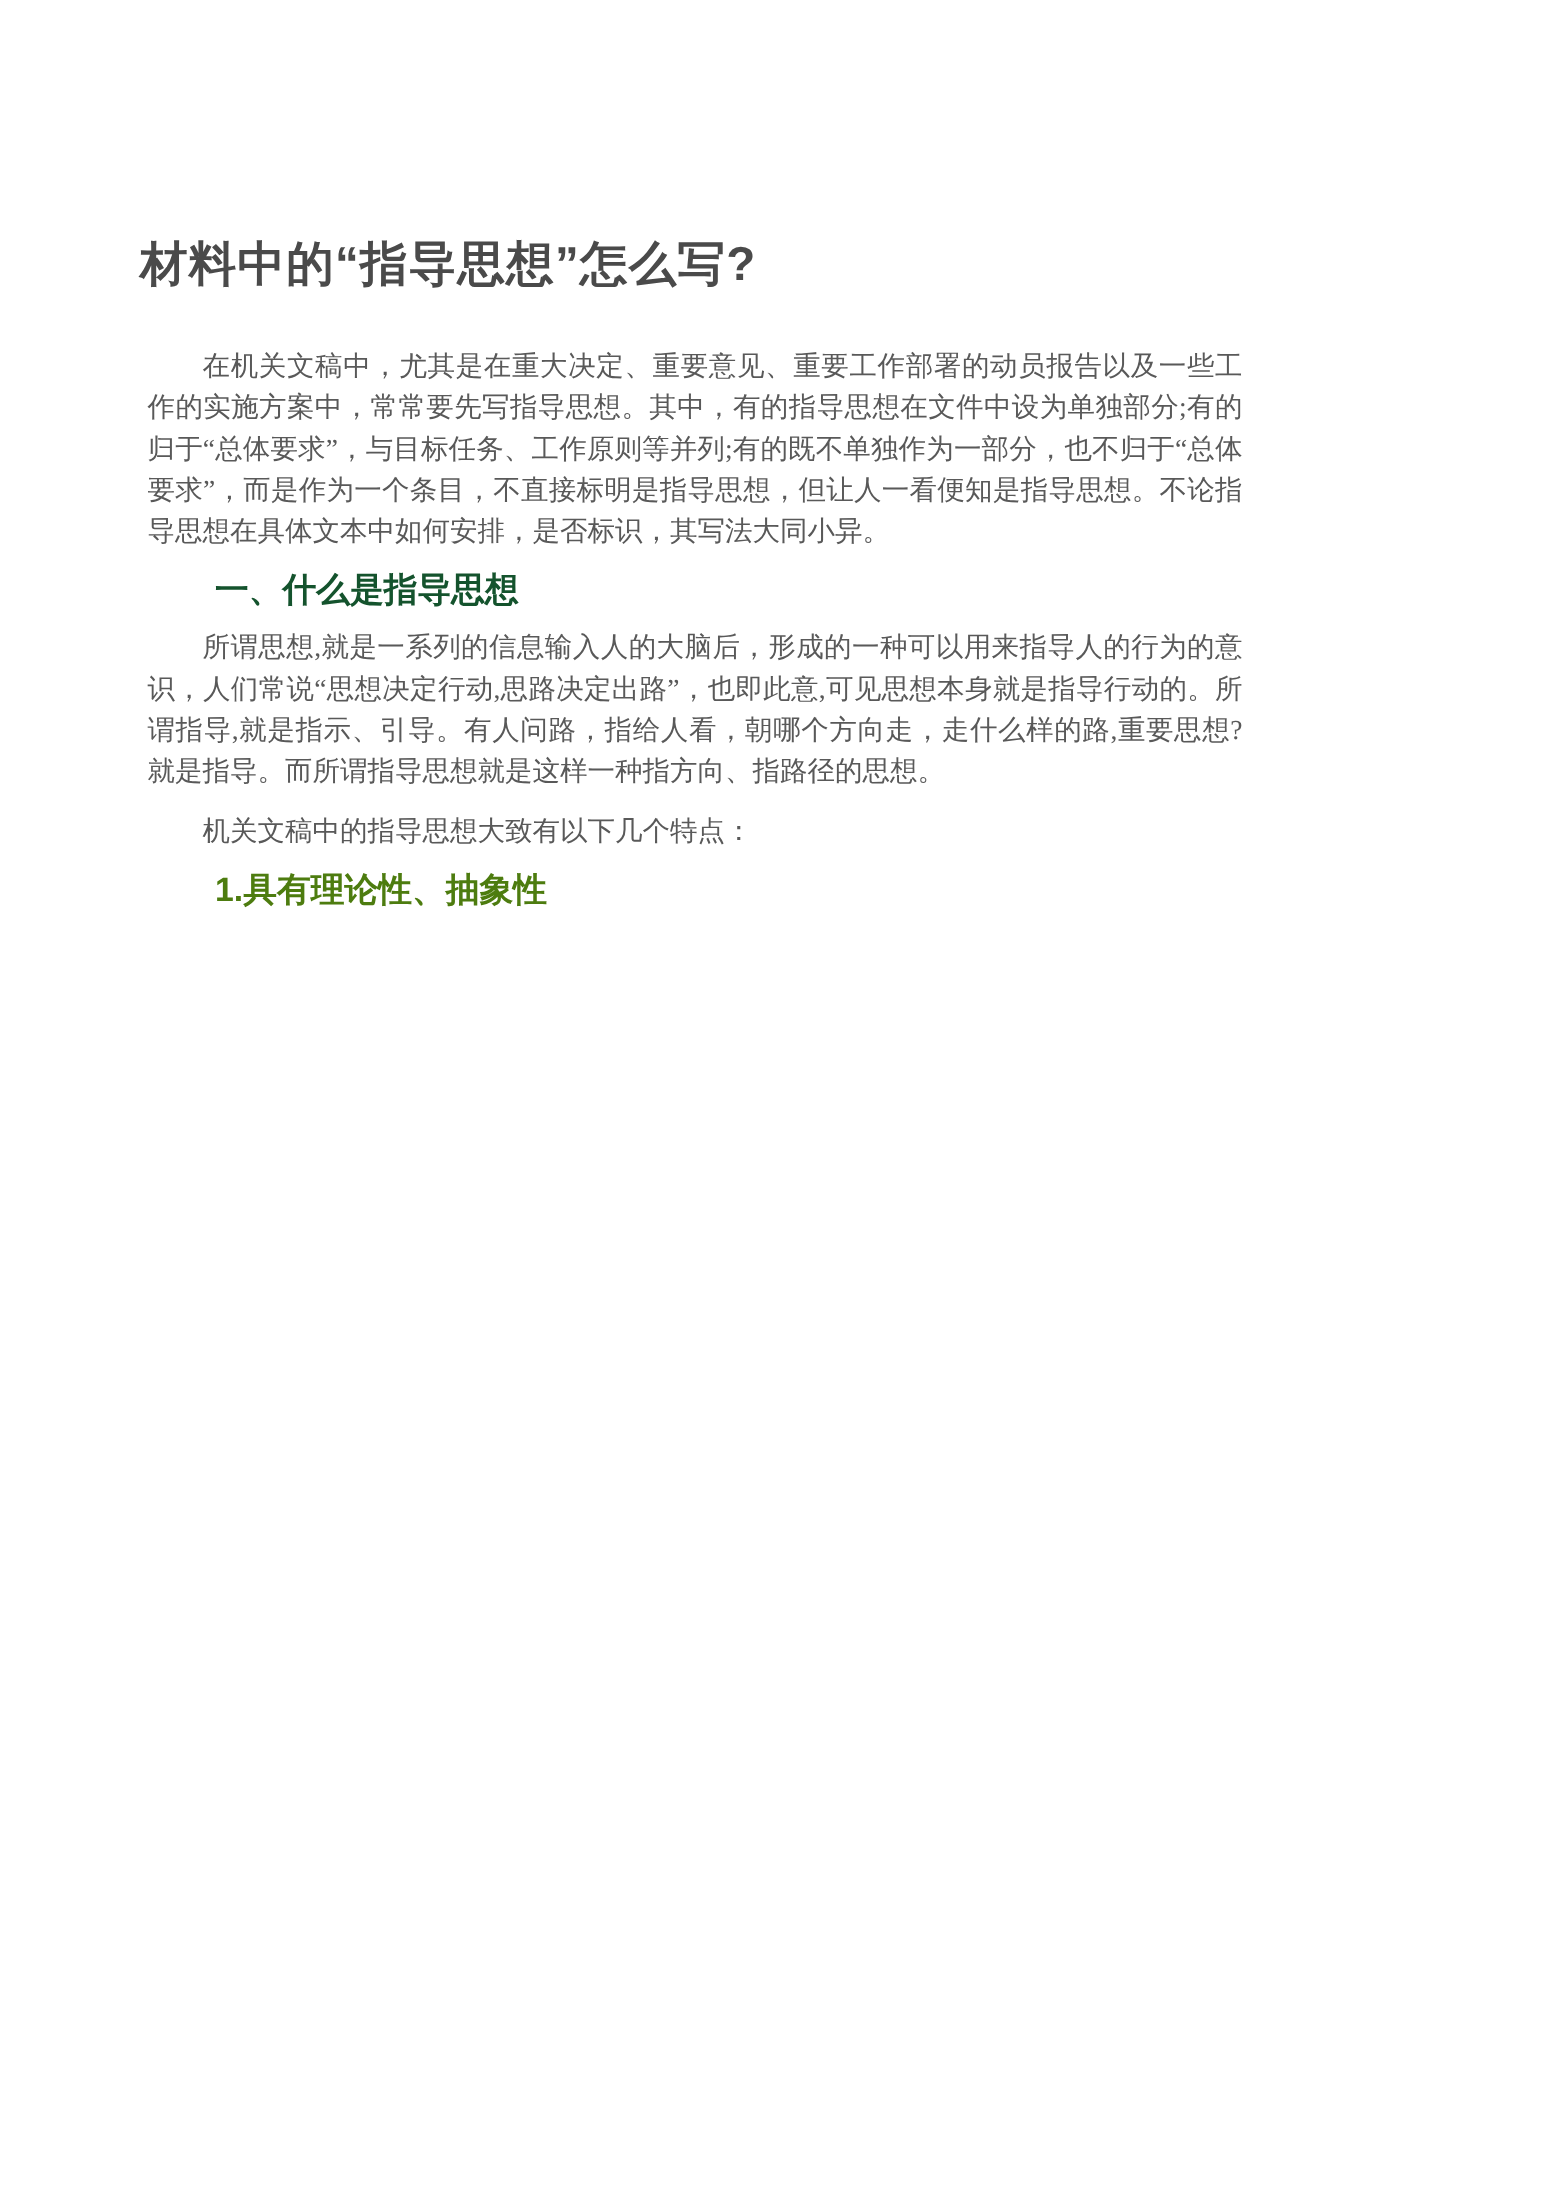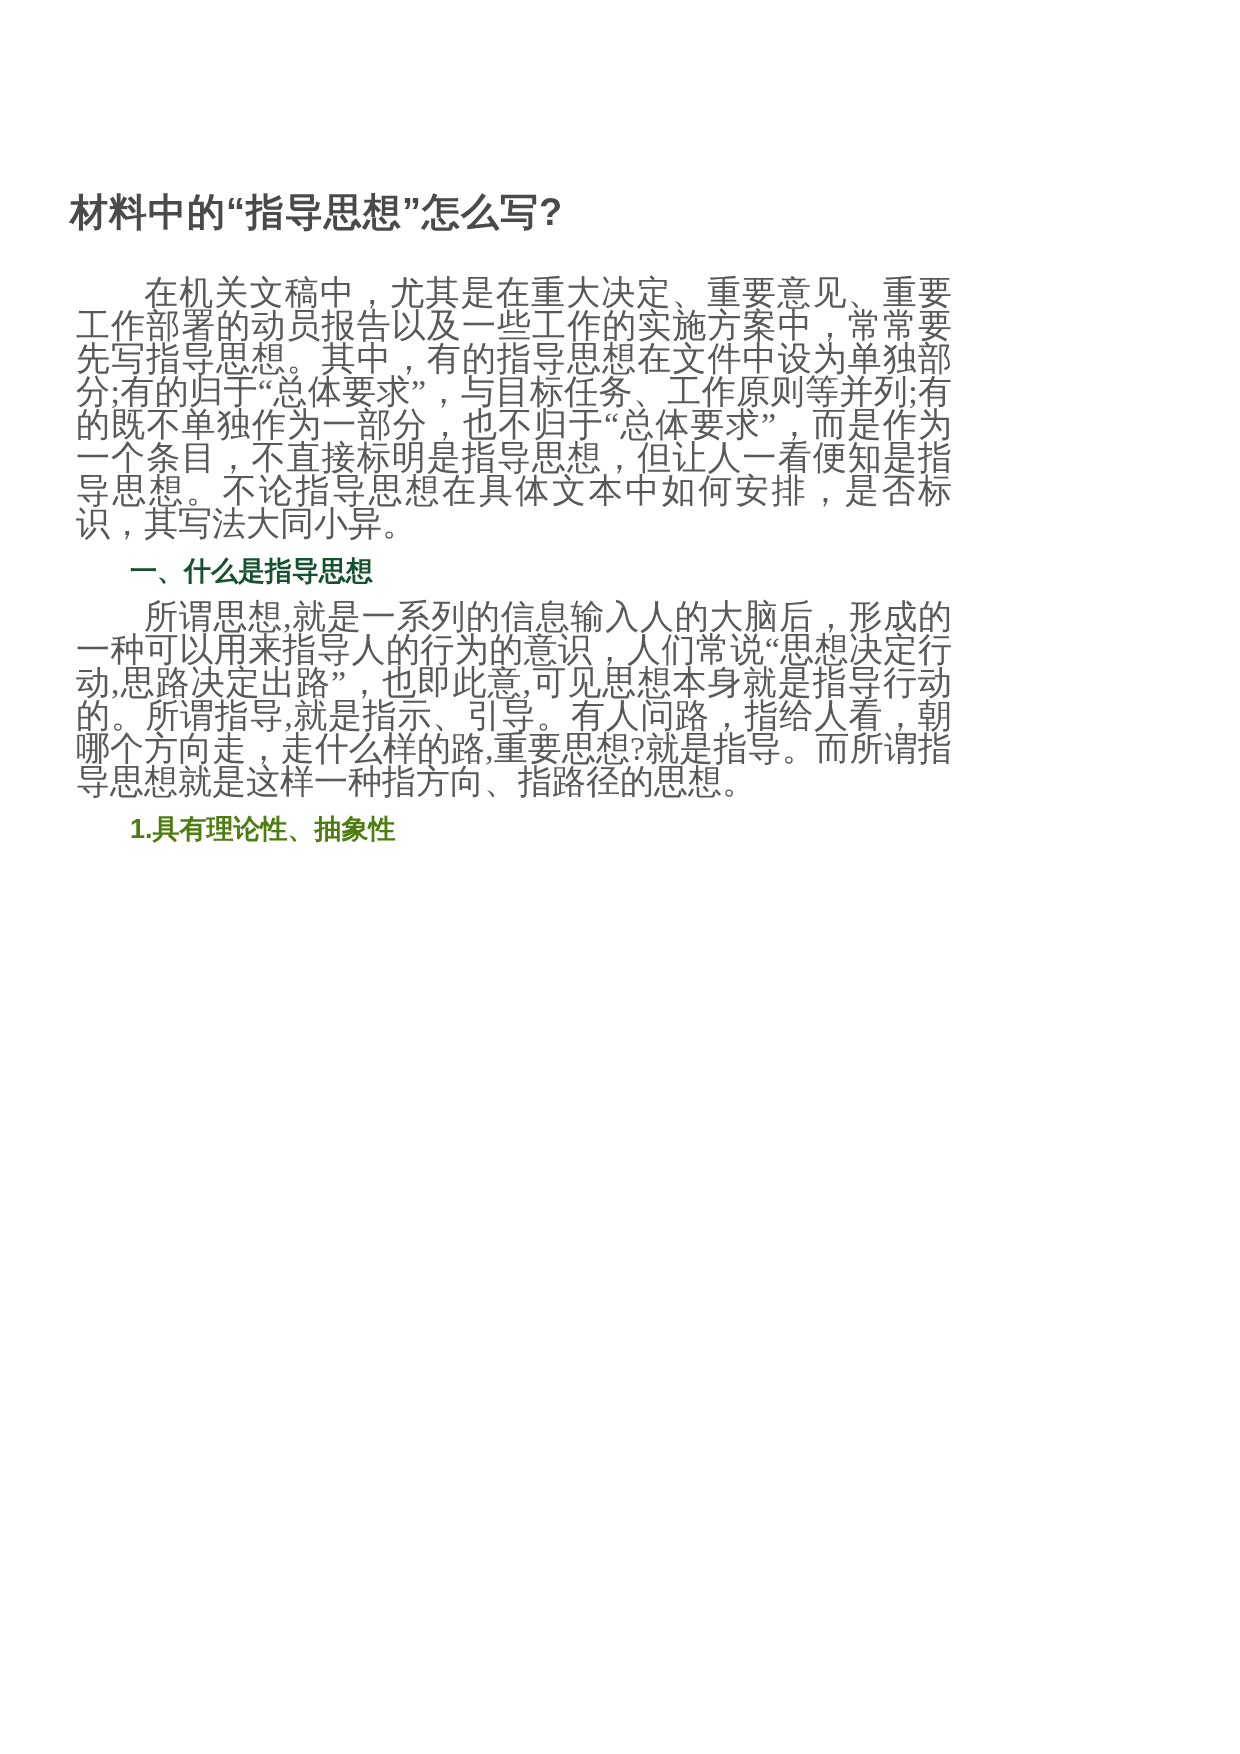--- a/index.html
+++ b/index.html
@@ -7,37 +7,37 @@
     padding: 0;
     background: #ffffff;
   }
   .page {
     position: relative;
     width: 1240px;
     height: 1402px;
     background: #ffffff;
     overflow: hidden;
     box-sizing: border-box;
-    padding: 188px 178px 0 76px;
+    padding: 188px 178px 0 118px;
   }
   .doc {
     width: 876px;
   }
   .doc-title {
     font-family: "Liberation Sans", "DejaVu Sans", sans-serif;
     font-weight: bold;
     font-size: 38px;
     line-height: 48px;
     color: #4a4a4a;
     letter-spacing: 1px;
     margin: 0 0 40px -6px;
   }
   .para {
     font-family: "Liberation Serif", "DejaVu Serif", serif;
-    font-size: 34px;
+    font-size: 22px;
     line-height: 33px;
     color: #595959;
     text-align: justify;
     text-indent: 2em;
     margin: 0 0 15px 0;
   }
   .h-red {
     font-family: "Liberation Sans", "DejaVu Sans", sans-serif;
     font-weight: bold;
     font-size: 27px;
@@ -66,17 +66,18 @@
     <p class="para">在机关文稿中，尤其是在重大决定、重要意见、重要工作部署的动员报告以及一些工作的实施方案中，常常要先写指导思想。其中，有的指导思想在文件中设为单独部分;有的归于“总体要求”，与目标任务、工作原则等并列;有的既不单独作为一部分，也不归于“总体要求”，而是作为一个条目，不直接标明是指导思想，但让人一看便知是指导思想。不论指导思想在具体文本中如何安排，是否标识，其写法大同小异。</p>
 
     <h2 class="h-red">一、什么是指导思想</h2>
 
     <p class="para">所谓思想,就是一系列的信息输入人的大脑后，形成的一种可以用来指导人的行为的意识，人们常说“思想决定行动,思路决定出路”，也即此意,可见思想本身就是指导行动的。所谓指导,就是指示、引导。有人问路，指给人看，朝哪个方向走，走什么样的路,重要思想?就是指导。而所谓指导思想就是这样一种指方向、指路径的思想。</p>
 
 
 
 
 
+    <p class="para">机关文稿中的指导思想大致有以下几个特点：</p>
 
     <h3 class="h-sub">1.具有理论性、抽象性</h3>
 
   </main>
 </div>
 
 </body></html>

